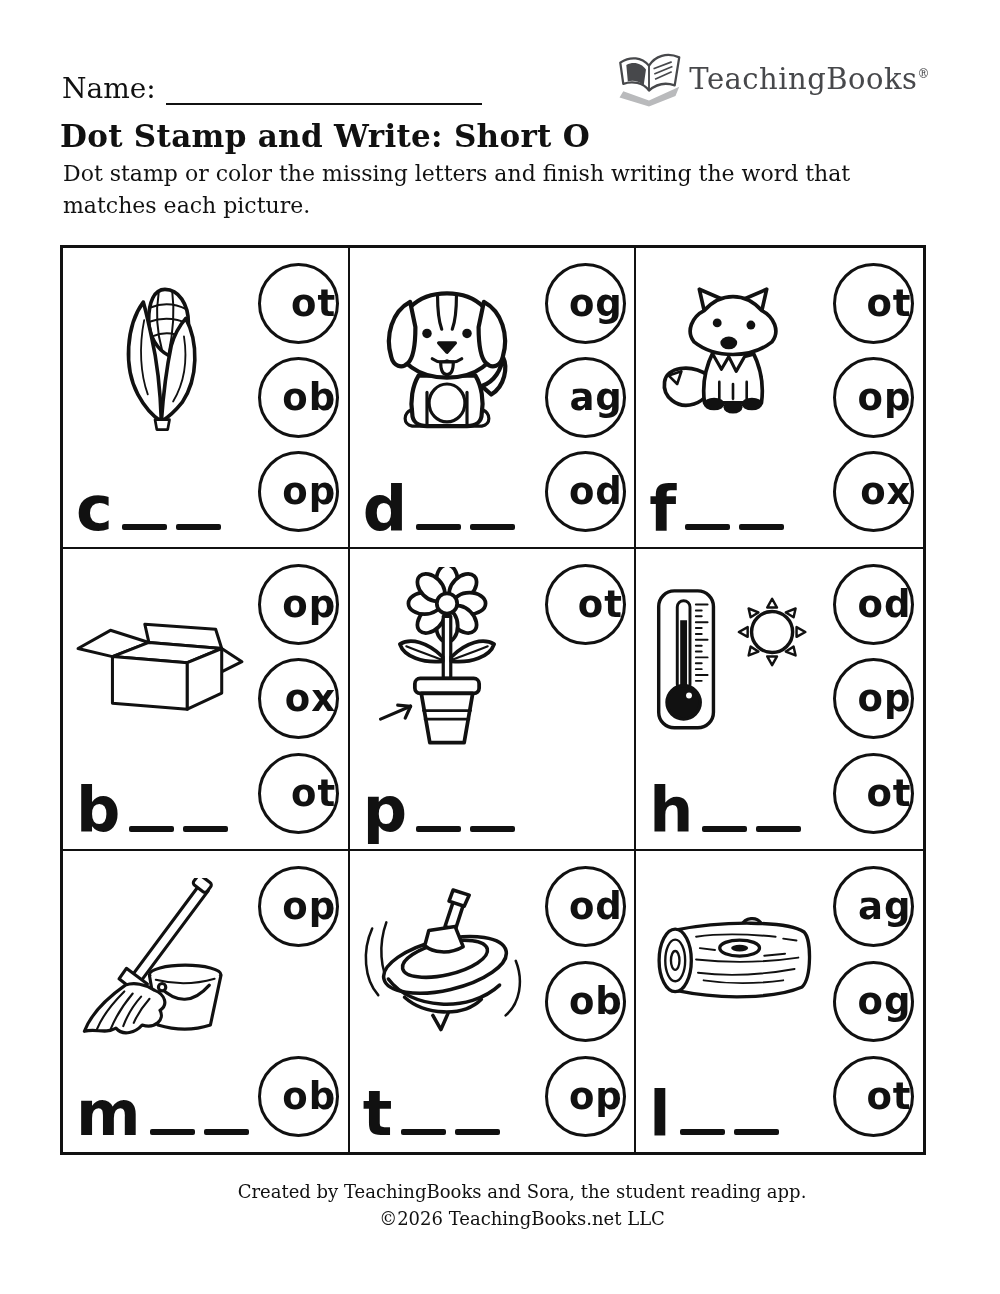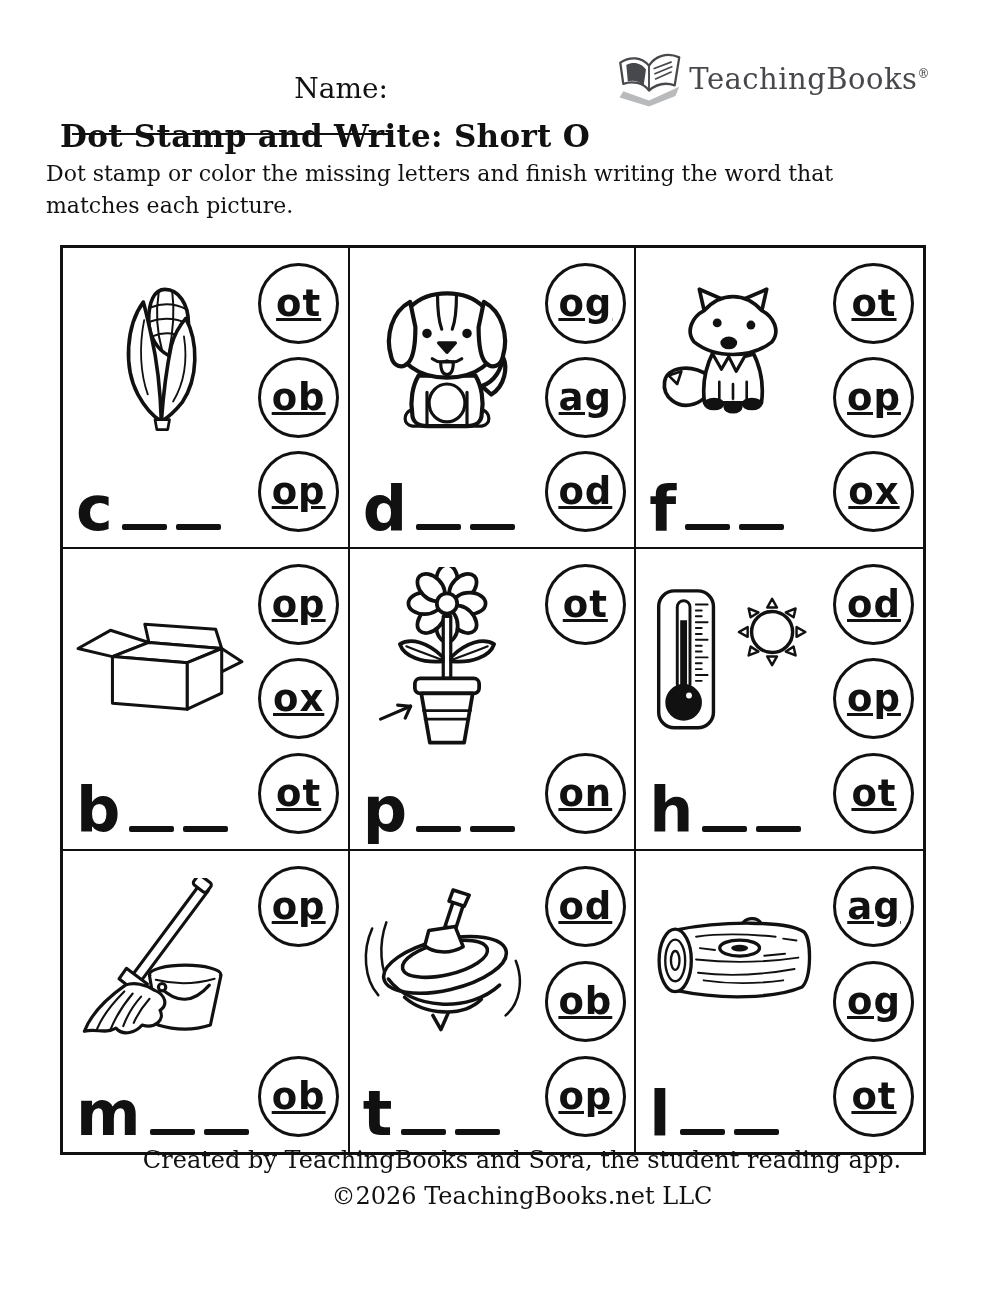--- a/index.html
+++ b/index.html
@@ -1,54 +1,54 @@
 <!DOCTYPE html>
 <html><head>
 <meta charset="utf-8">
 <style>
   * { margin:0; padding:0; box-sizing:border-box; }
   html,body { width:1000px; height:1294px; background:#ffffff; }
   body { position:relative; font-family:"DejaVu Serif","Liberation Serif",serif; color:#111; }
 
   
-  .name-row { position:absolute; left:62px; top:72px; display:flex; align-items:flex-end;flex-direction:column; }
+  .name-row { position:absolute; left:62px; top:72px; display:flex; align-items:flex-end; }
   .name-label { font-size:28px; }
   .name-line { display:inline-block; width:316px; border-bottom:2.5px solid #111; height:30px; margin-left:10px; }
 
   .logo { position:absolute; right:70px; top:46px; display:flex; align-items:center; gap:2px; }
   .logo-text { font-size:29px; color:#47484b; letter-spacing:0.5px; }
   .logo-reg { font-size:12px; color:#47484b; vertical-align:super; }
 
   .page-title { position:absolute; left:60px; top:118px; font-size:31px; font-weight:bold; letter-spacing:0.3px; }
-  .page-instructions { position:absolute; left:46px; top:158px; width:880px; font-size:22px; line-height:1.45; }
+  .page-instructions { position:absolute; left:63px; top:158px; width:880px; font-size:22px; line-height:1.45; }
 
   
   .grid { position:absolute; left:60px; top:245px; width:866px; height:910px;
           border:3px solid #111; display:grid;
           grid-template-columns:repeat(3,1fr); grid-template-rows:repeat(3,1fr); }
   .cell { position:relative; border-right:2.5px solid #111; border-bottom:2.5px solid #111; overflow:hidden; }
   .cell:nth-child(3n) { border-right:none; }
   .cell:nth-child(n+7) { border-bottom:none; }
 
   .pic { position:absolute; left:4px; top:8px; width:186px; height:206px;
          display:flex; align-items:center; justify-content:center; }
   .word { position:absolute; left:13px; bottom:14px; display:flex; align-items:flex-end; gap:9px; }
   .letter { font-family:"DejaVu Sans","Liberation Sans",sans-serif; font-weight:bold;
             font-size:62px; line-height:0.78; }
   .blank { width:45px; height:6px; background:#111; margin-bottom:3px; border-radius:2px; }
 
   .opts { position:absolute; top:15px; bottom:15px; right:5px; width:88px;
           display:flex; flex-direction:column; justify-content:space-between; align-items:center; }
   .opt { width:81px; height:81px; border:3.5px solid #111; border-radius:50%;
-         background:#fff; display:flex; align-items:center; justify-content:center;text-decoration:underline; }
+         background:#fff; display:flex; align-items:center; justify-content:flex-end; }
   .opt span { font-family:"DejaVu Sans","Liberation Sans",sans-serif; font-weight:bold;
               font-size:37px; letter-spacing:1px; }
 
   
-  .footer { position:absolute; left:0; right:0; top:1142px; text-align:center; font-size:24px; line-height:1.5;margin-left:44px; }
+  .footer { position:absolute; left:0; right:0; top:1178px; text-align:center; font-size:18px; line-height:1.5;margin-left:44px; }
 
   svg .ln { fill:none; }
 </style>
 </head>
 <body>
 
 <div class="name-row">
   <span class="name-label">Name:</span>
   <span class="name-line"></span>
 </div>
@@ -266,23 +266,20 @@
     </div>
     <div class="word">
       <span class="letter">p</span>
       <span class="blank"></span>
       <span class="blank"></span>
     </div>
     <div class="opts">
       <div class="opt">
           <span>ot</span>
         </div>
-      <div class="opt">
-          <span>on</span>
-        </div>
     </div>
   </div>
 
   <div class="cell">
     <div class="pic">
       <svg viewBox="0 0 180 150" width="176">
         <g stroke="#111" stroke-width="3.5" fill="#fff" stroke-linejoin="round" stroke-linecap="round">
           <rect x="14" y="4" width="56" height="140" rx="16"></rect>
           <rect x="33" y="14" width="13" height="92" rx="6.5" stroke-width="3"></rect>
           <rect x="36" y="34" width="7" height="74" fill="#111" stroke="none"></rect>

